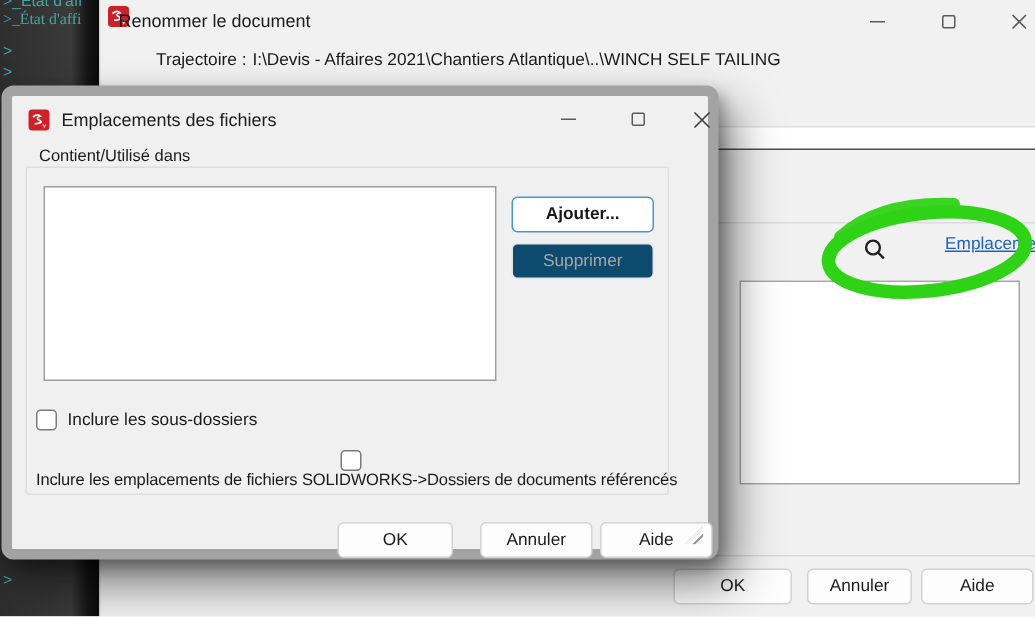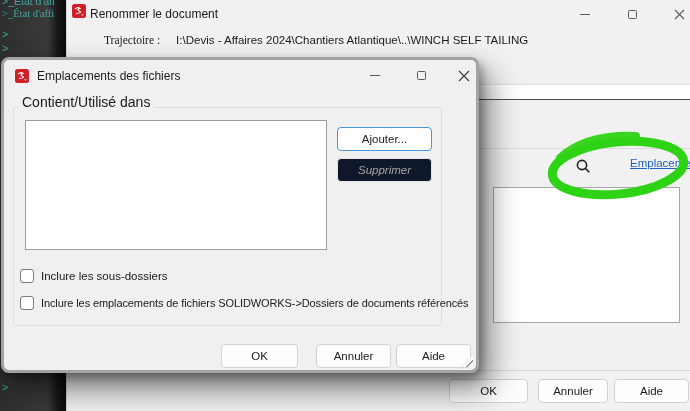--- a/index.html
+++ b/index.html
@@ -18,26 +18,26 @@
   .tree-line {
     position:absolute; left:2px; color:#41a8a1; font-size:10.5px;
     font-family:"Liberation Sans",sans-serif; white-space:nowrap;
   }
   
   .parent-dialog {
     position:absolute; left:66px; top:0; width:624px; height:411px;
     background:#f1f1f1; z-index:1; border-left:1px solid #d5d5d5;
   }
   .p-titlebar { position:absolute; left:0; top:0; width:100%; height:28px; }
-  .p-title { position:absolute; left:23px; top:7px; font-size:12px; color:#1b1b1b; }
+  .p-title { position:absolute; left:12px; top:7px; font-size:12px; color:#1b1b1b; }
   .caption-btn { position:absolute; top:0; width:40px; height:28px; display:flex; align-items:center; justify-content:center; }
   .glyph-min { width:10px; height:0; border-top:1px solid #5a5a5a; display:block; }
   .glyph-max { width:9px; height:9px; border:1px solid #5a5a5a; border-radius:1.5px; display:block; }
   .traj-row { position:absolute; left:37px; top:34px; font-size:11.5px; white-space:nowrap; }
-  .traj-label { margin-right:16px;font-family:Liberation Serif, serif; }
+  .traj-label { margin-right:4px; }
   .p-input {
     position:absolute; left:34px; top:84px; width:590px; height:16px;
     background:#ffffff; border:1px solid #e0e0e0; border-bottom:1px solid #4d4d4d;
   }
   .p-sep1 { position:absolute; left:34px; top:148px; width:590px; height:0; border-top:1px solid #dcdcdc; }
   .loc-link-block { position:absolute; left:528px; top:156px; width:78px; text-align:center; }
   .loc-link {
     font-size:11.5px; font-weight:400; color:#1f61c0; text-decoration:underline;
     display:block; line-height:15px; white-space:nowrap;margin-left:35px;
   }
@@ -47,37 +47,37 @@
     background:#ffffff; border:1px solid #a6a6a6;
   }
   .p-sep2 { position:absolute; left:0; top:370px; width:624px; height:0; border-top:1px solid #d9d9d9; }
   
   .btn {
     position:absolute; height:24px; font-size:11.5px; color:#1a1a1a;
     background:#fdfdfd; border:1px solid #d2d2d2; border-radius:4px;
     display:flex; align-items:center; justify-content:center; cursor:default;
   }
   .btn.primary { border:1px solid #4795dd; background:#ffffff; }
-  .btn.disabled { background:#0f172a; border:1px solid #e4e4e4; color:#a6a6a6;font-style:italic; }
+  .btn.disabled { background:#0c4a6e; border:1px solid #e4e4e4; color:#a6a6a6; }
   
   .front-dialog {
     position:absolute; left:1px; top:57px; width:478px; height:316px;
-    background:#f0f0f0; border:3px solid #a3a3a3; border-radius:8px;
+    background:#f0f0f0; border:7px solid #a3a3a3; border-radius:8px;
     box-shadow:10px 16px 30px rgba(0,0,0,.50), 3px 5px 10px rgba(0,0,0,.30);
     z-index:2;
   }
   .f-title { position:absolute; left:33px; top:9px; font-size:12px; color:#1b1b1b; }
   .sw-icon { position:absolute; width:16px; height:16px; }
   .groupbox {
     position:absolute; left:9px; top:47px; width:429px; height:219px;
     border:1px solid #dedede; border-radius:2px;
   }
   .group-label {
     position:absolute; left:14px; top:34px; background:#f0f0f0;
-    padding:0 4px; font-size:14px; color:#1a1a1a; z-index:1;
+    padding:0 4px; font-size:11px; color:#1a1a1a; z-index:1;
   }
   .f-listbox {
     position:absolute; left:21px; top:60px; width:302px; height:130px;
     background:#ffffff; border:1px solid #9d9d9d;
   }
   .cb-row { position:absolute; left:16px; display:flex; align-items:center;text-align:center; }
   .cb-box {
     width:14px; height:14px; background:#ffffff; border:1px solid #7a7a7a;
     border-radius:3px; margin-right:7px; flex:none;
   }
@@ -119,21 +119,21 @@
           <span class="glyph-max"></span>
         </span>
       <span class="caption-btn" style="left:592px;">
         <svg width="11" height="11" viewBox="0 0 11 11">
           <path d="M1 1 L10 10 M10 1 L1 10" stroke="#5a5a5a" stroke-width="1.1"></path>
         </svg>
       </span>
     </div>
 
     <div class="traj-row">
-      <span class="traj-label">Trajectoire :</span><span>I:\Devis - Affaires 2024\Chantiers Atlantique\..\WINCH SELF TAILING</span>
+      <span class="traj-label">Trajectoire :</span><span>I:\Devis - Affaires 2021\Chantiers Atlantique\..\WINCH SELF TAILING</span>
     </div>
 
     <div class="p-input"></div>
     <div class="p-sep1"></div>
 
     <span class="search-wrap">
       <svg width="17" height="17" viewBox="0 0 17 17">
         <circle cx="7" cy="7" r="4.6" fill="none" stroke="#222222" stroke-width="1.6"></circle>
         <path d="M10.4 10.4 L14.2 14.2" stroke="#222222" stroke-width="1.6"></path>
       </svg>
@@ -169,28 +169,28 @@
           <path d="M1 1 L11 11 M11 1 L1 11" stroke="#3c3c3c" stroke-width="1.1"></path>
         </svg>
       </span>
     </div>
 
     <span class="group-label">Contient/Utilisé dans</span>
     <div class="groupbox"></div>
 
     <div class="f-listbox"></div>
 
-    <button class="btn primary" style="left:333px; top:67px; width:95px; height:24px;">Ajouter...</button>
+    <button class="btn primary" style="left:333px; top:67px; width:95px; height:24px;font-weight:bold;">Ajouter...</button>
     <button class="btn disabled" style="left:333px; top:98px; width:95px; height:24px;">Supprimer</button>
 
     <div class="cb-row" style="top:209px;">
       <span class="cb-box"></span>
       <span class="cb-label">Inclure les sous-dossiers</span>
     </div>
-    <div class="cb-row" style="top:236px;">
+    <div class="cb-row" style="top:236px;flex-direction:column;">
       <span class="cb-box"></span>
       <span class="cb-label tight">Inclure les emplacements de fichiers SOLIDWORKS-&gt;Dossiers de documents référencés</span>
     </div>
 
     <button class="btn" style="left:217px; top:284px; width:77px;">OK</button>
     <button class="btn" style="left:312px; top:284px; width:75px;">Annuler</button>
     <button class="btn" style="left:392px; top:284px; width:75px;">Aide</button>
 
     <span class="resize-grip"></span>
   </div>

